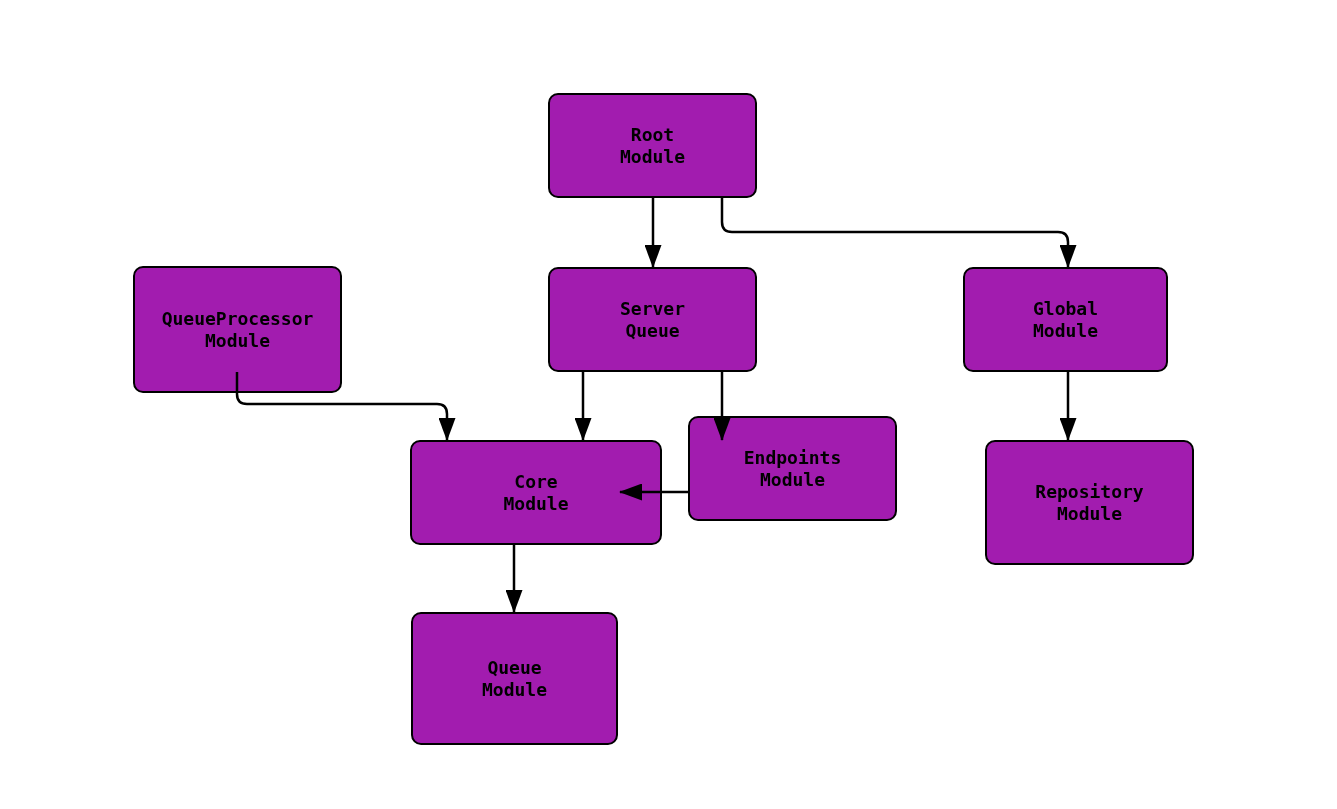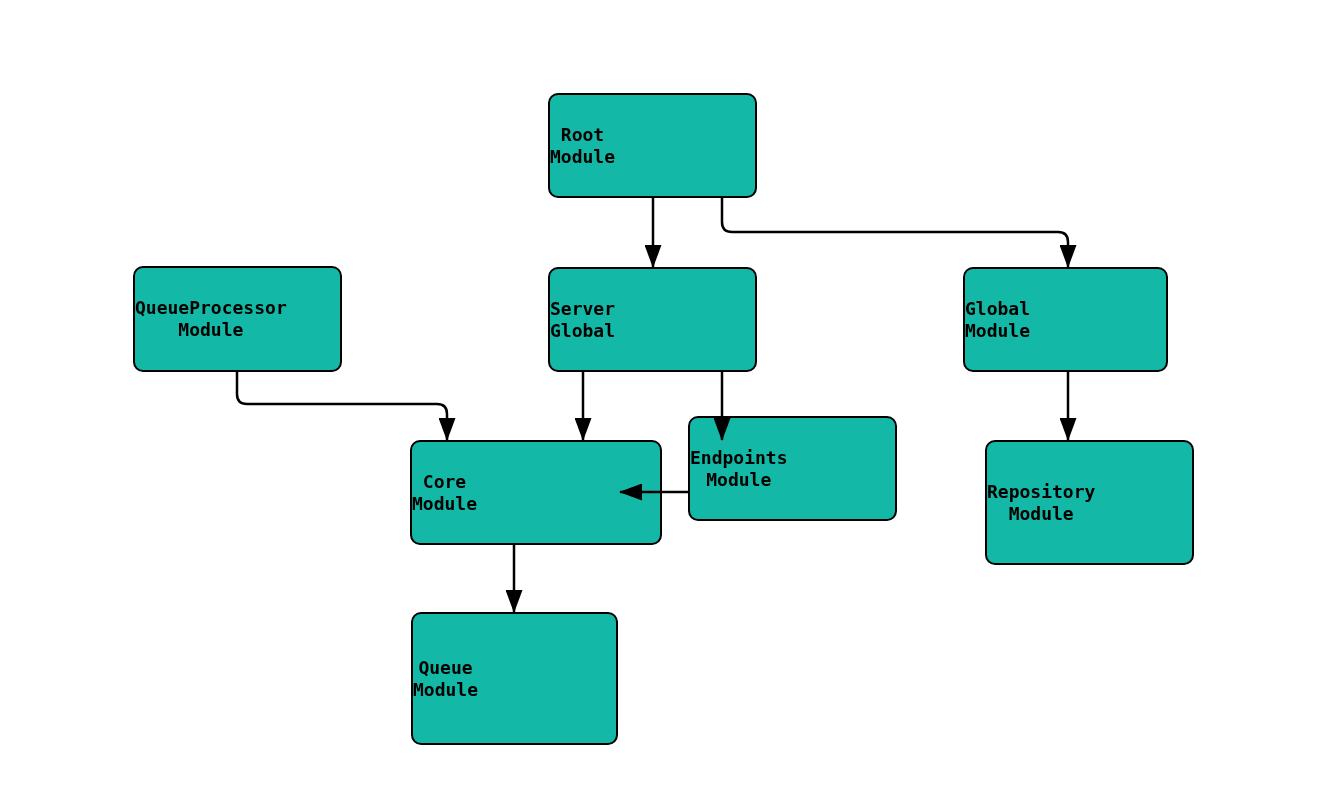--- a/index.html
+++ b/index.html
@@ -18,39 +18,39 @@
   .edges {
     position: absolute;
     left: 0;
     top: 0;
     pointer-events: none;
     z-index: 2;
   }
   .node {
     position: absolute;
     box-sizing: border-box;
-    background: #14b8a6;
+    background: #a21caf;
     border: 2.5px solid #000000;
     border-radius: 10px;
     display: flex;
     align-items: center;
-    justify-content: flex-start;
+    justify-content: center;
     z-index: 1;
   }
   .node-label {
     white-space: pre-line;
     text-align: center;
     font-weight: bold;
     font-size: 18px;
     line-height: 22px;
     color: #000000;
   }
   
   .n-root        { left: 548px;  top: 93px;  width: 209px; height: 105px; }
-  .n-qproc       { left: 133px;  top: 266px; width: 209px; height: 106px; }
+  .n-qproc       { left: 133px;  top: 266px; width: 209px; height: 127px; }
   .n-server      { left: 548px;  top: 267px; width: 209px; height: 105px; }
   .n-global      { left: 963px;  top: 267px; width: 205px; height: 105px; }
   .n-core        { left: 410px;  top: 440px; width: 252px; height: 105px; }
   .n-endpoints   { left: 688px;  top: 416px; width: 209px; height: 105px; }
   .n-repository  { left: 985px;  top: 440px; width: 209px; height: 125px; }
   .n-queue       { left: 411px;  top: 612px; width: 207px; height: 133px; }
 </style>
 </head>
 <body>
 
@@ -59,21 +59,21 @@
   <div class="node n-root">
     <span class="node-label">Root
 Module</span>
   </div>
   <div class="node n-qproc">
     <span class="node-label">QueueProcessor
 Module</span>
   </div>
   <div class="node n-server">
     <span class="node-label">Server
-Global</span>
+Queue</span>
   </div>
   <div class="node n-global">
     <span class="node-label">Global
 Module</span>
   </div>
   <div class="node n-core">
     <span class="node-label">Core
 Module</span>
   </div>
   <div class="node n-endpoints">

